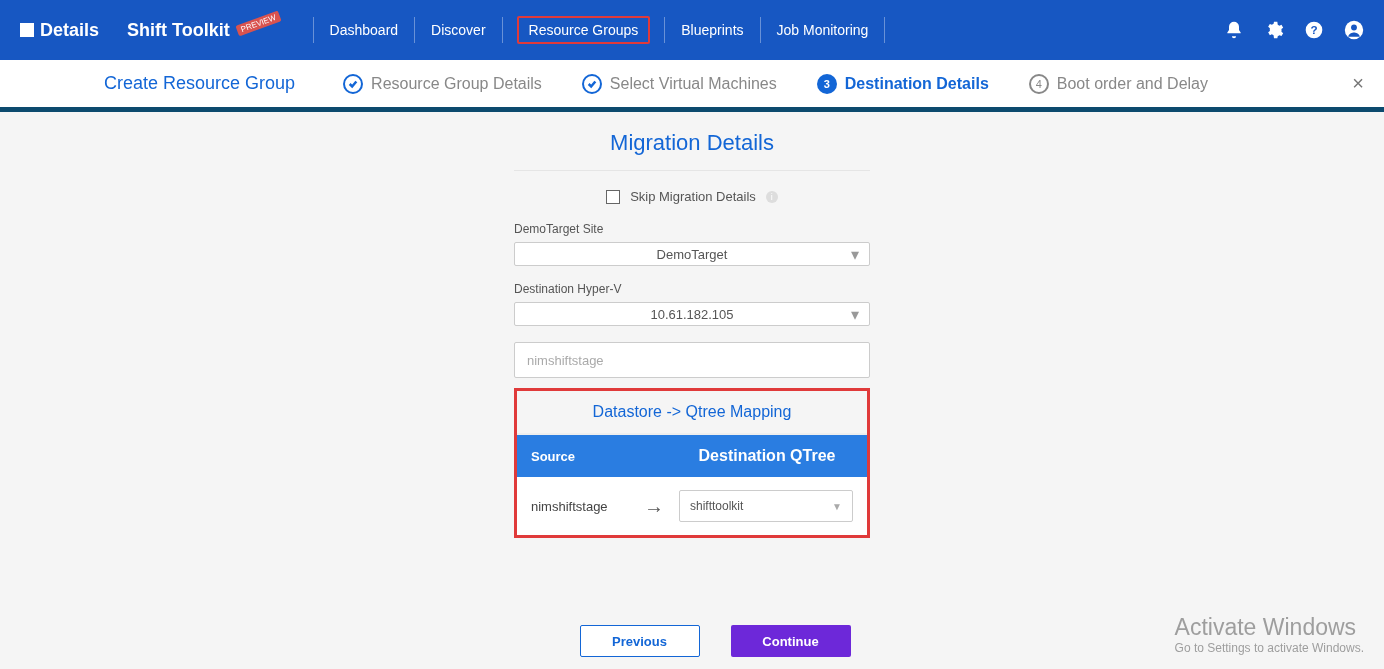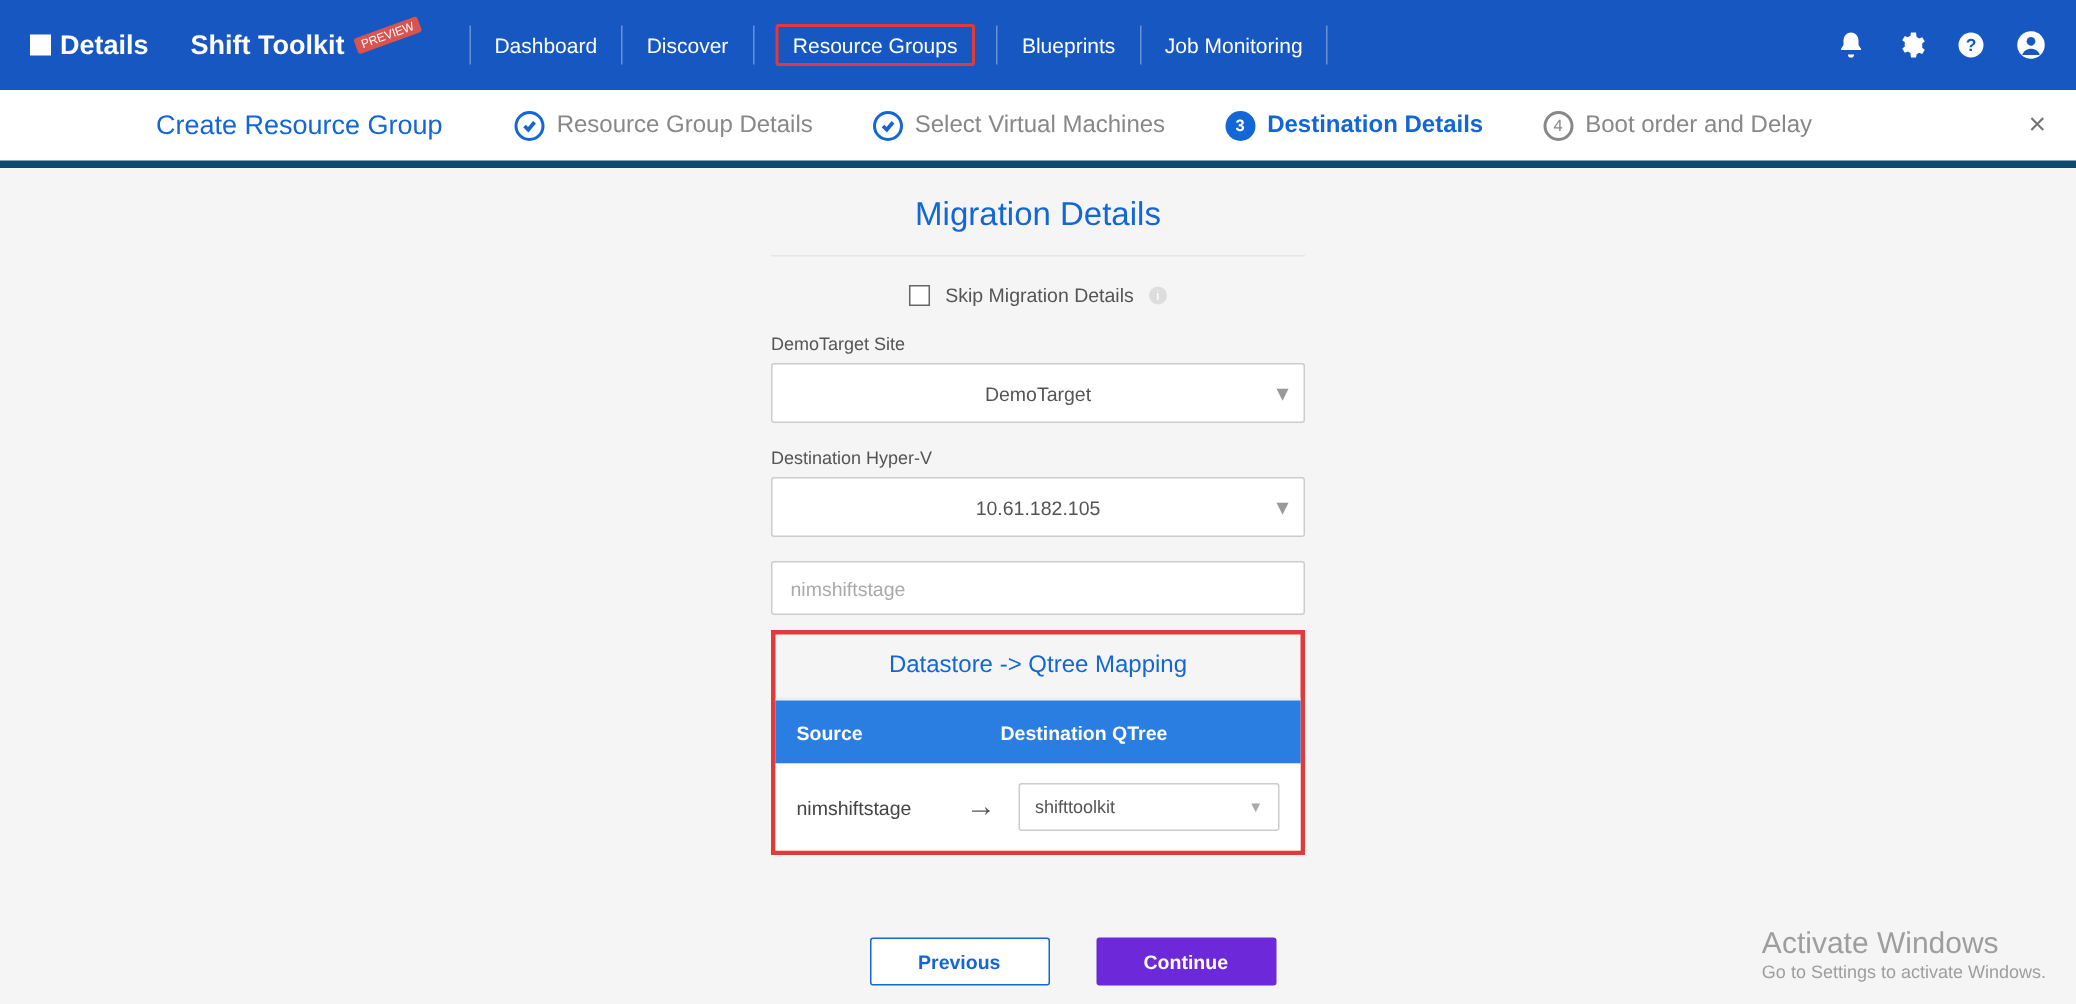--- a/index.html
+++ b/index.html
@@ -34,50 +34,50 @@
   .panel { width:356px; margin:18px auto 0; }
   .section-title { color:#1366d6; font-size:22px; text-align:center; margin-bottom:14px;}
   .hr { height:1px; background:#e5e5e5; margin-bottom:18px;}
   .skip-row { display:flex; align-items:center; justify-content:center; gap:10px; margin-bottom:18px; }
   .checkbox { width:14px; height:14px; border:1.5px solid #666; background:#fff; cursor:pointer;}
   .skip-lbl { font-size:13px; color:#555;}
   .info-dot { width:12px; height:12px; border-radius:50%; background:#ddd; color:#fff; font-size:9px; display:flex; align-items:center; justify-content:center;}
   .label { font-size:12px; color:#555; margin-bottom:6px;}
   .label-dis { color:#aaa; }
   .label-row { display:flex; align-items:center; justify-content:space-between;}
-  .select { background:#fff; border:1px solid #ccc; border-radius:2px; height:40px; display:flex; align-items:center; justify-content:center; position:relative; cursor:pointer; margin-bottom:16px;}
+  .select { background:#fff; border:1px solid #ccc; border-radius:2px; height:24px; display:flex; align-items:center; justify-content:center; position:relative; cursor:pointer; margin-bottom:16px;}
   .select .val { font-size:13px; color:#555;}
   .select .caret { position:absolute; right:10px; color:#999;}
   .input-dis { background:#fff; border:1px solid #ccc; border-radius:2px; height:36px; display:flex; align-items:center; padding:0 12px; margin-bottom:10px;}
   .input-dis .val { font-size:13px; color:#aaa;}
 
   
   .map-outer { border:3px solid #e03a3a; padding:0; margin-top:4px;}
   .map-title { color:#1366d6; font-size:16px; text-align:center; padding:12px 0;}
   .map-hr { height:2px; background:#eee;}
   .map-head { background:#2a7de1; color:#fff; display:flex; height:42px; align-items:center;}
   .map-head .c1 { flex:0 0 150px; padding-left:14px; font-size:13px; font-weight:600;}
-  .map-head .c2 { flex:1; font-size:13px; font-weight:600;}
+  .map-head .c2 { flex:1; text-align:center; font-size:16px; font-weight:600;}
   .map-row { display:flex; align-items:center; height:58px; background:#fff;}
   .map-row .c1 { flex:0 0 112px; padding-left:14px; font-size:13px; color:#444;}
   .map-row .arrow { flex:0 0 50px; text-align:center; color:#555; font-size:20px;}
   .map-row .c2 { flex:1; padding-right:14px;}
   .mini-select { border:1px solid #ccc; border-radius:2px; height:32px; display:flex; align-items:center; justify-content:space-between; padding:0 10px; cursor:pointer;}
   .mini-select .val{ font-size:12px; color:#555;}
   .mini-select .caret{ color:#aaa; font-size:10px;}
 
   
   .btnbar { position:absolute; left:0; right:0; bottom:12px; display:flex; justify-content:center; gap:31px;padding-left:46px;}
   .btn { width:120px; height:32px; display:flex; align-items:center; justify-content:center; font-size:13px; font-weight:600; cursor:pointer; border-radius:2px;}
   .btn-outline { border:1.5px solid #1366d6; color:#1366d6; background:#fff;}
   .btn-primary { background:#6d28d9; color:#fff;}
 
   
   .watermark { position:absolute; right:20px; bottom:14px; text-align:left; color:#9e9e9e;}
-  .watermark .l1 { font-size:20px;}
+  .watermark .l1 { font-size:23px;}
   .watermark .l2 { font-size:12px;}
 </style>
 </head>
 <body>
 
 <div class="topbar">
   <div class="brand">
     <span class="brand-logo"></span>
     <span>Details</span>
   </div>

